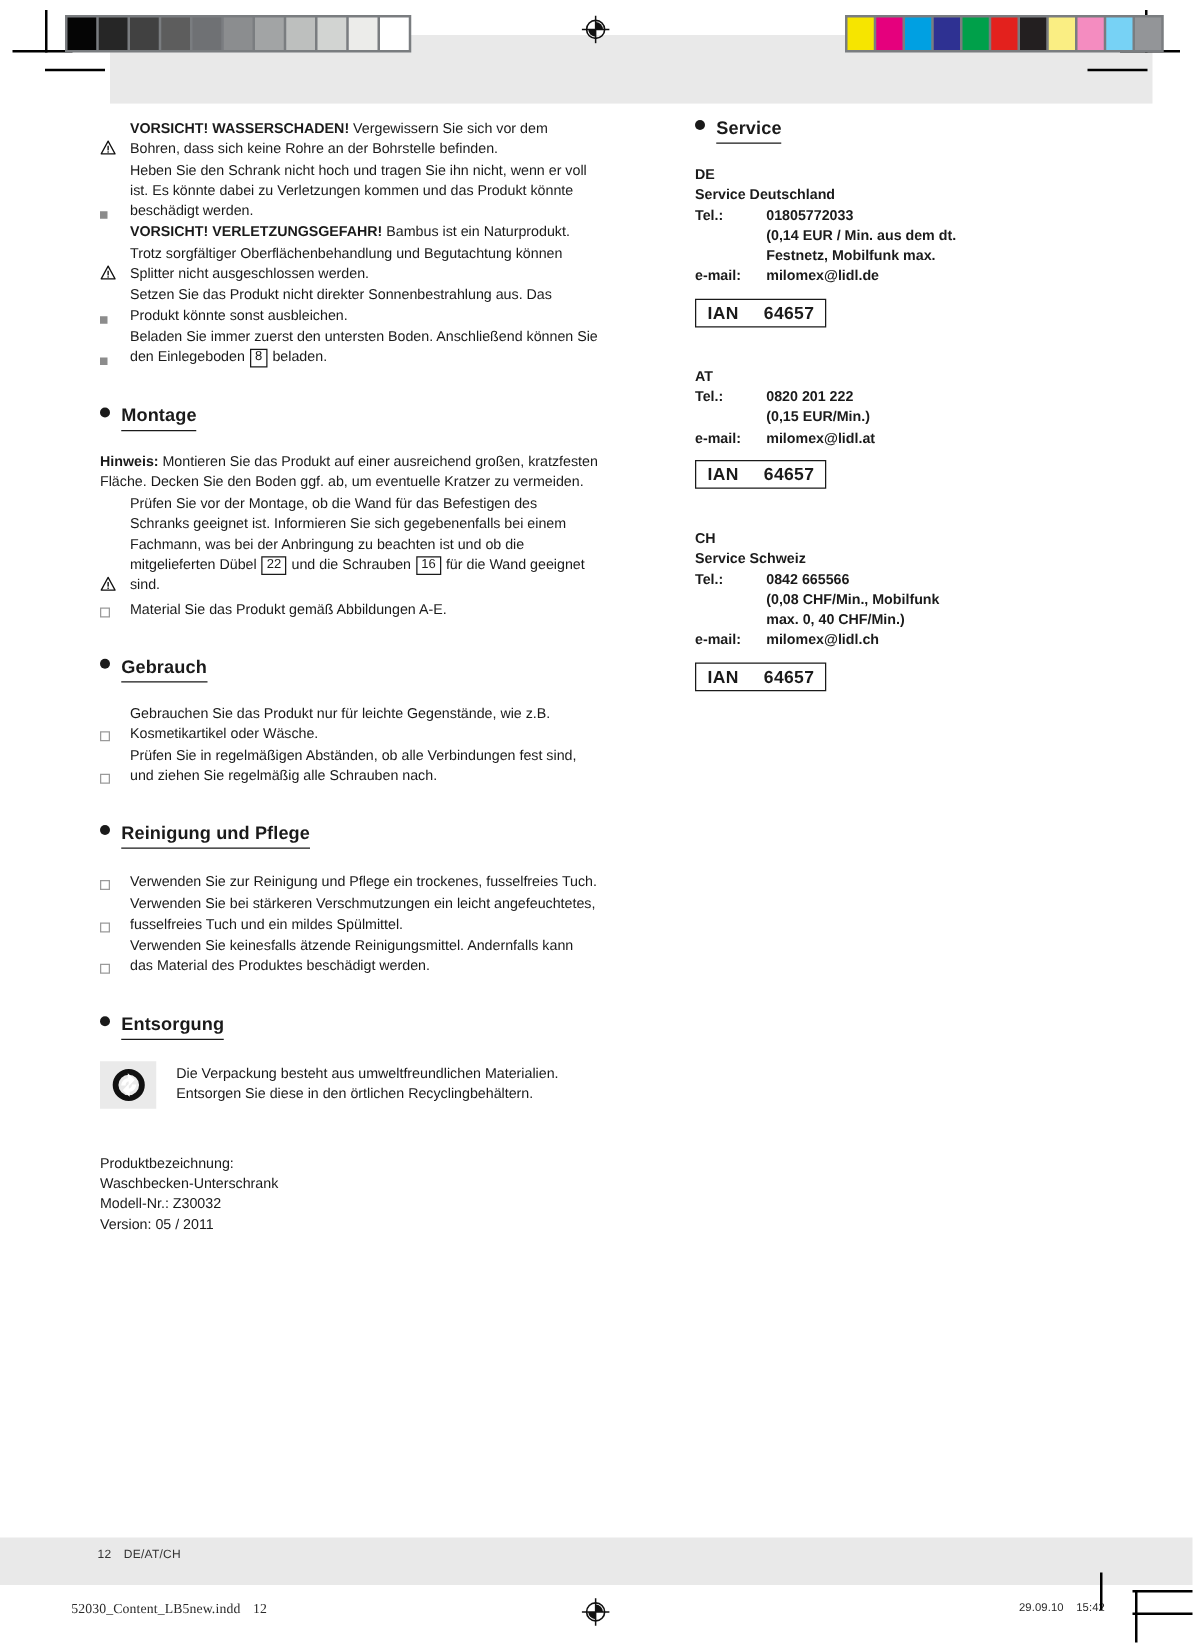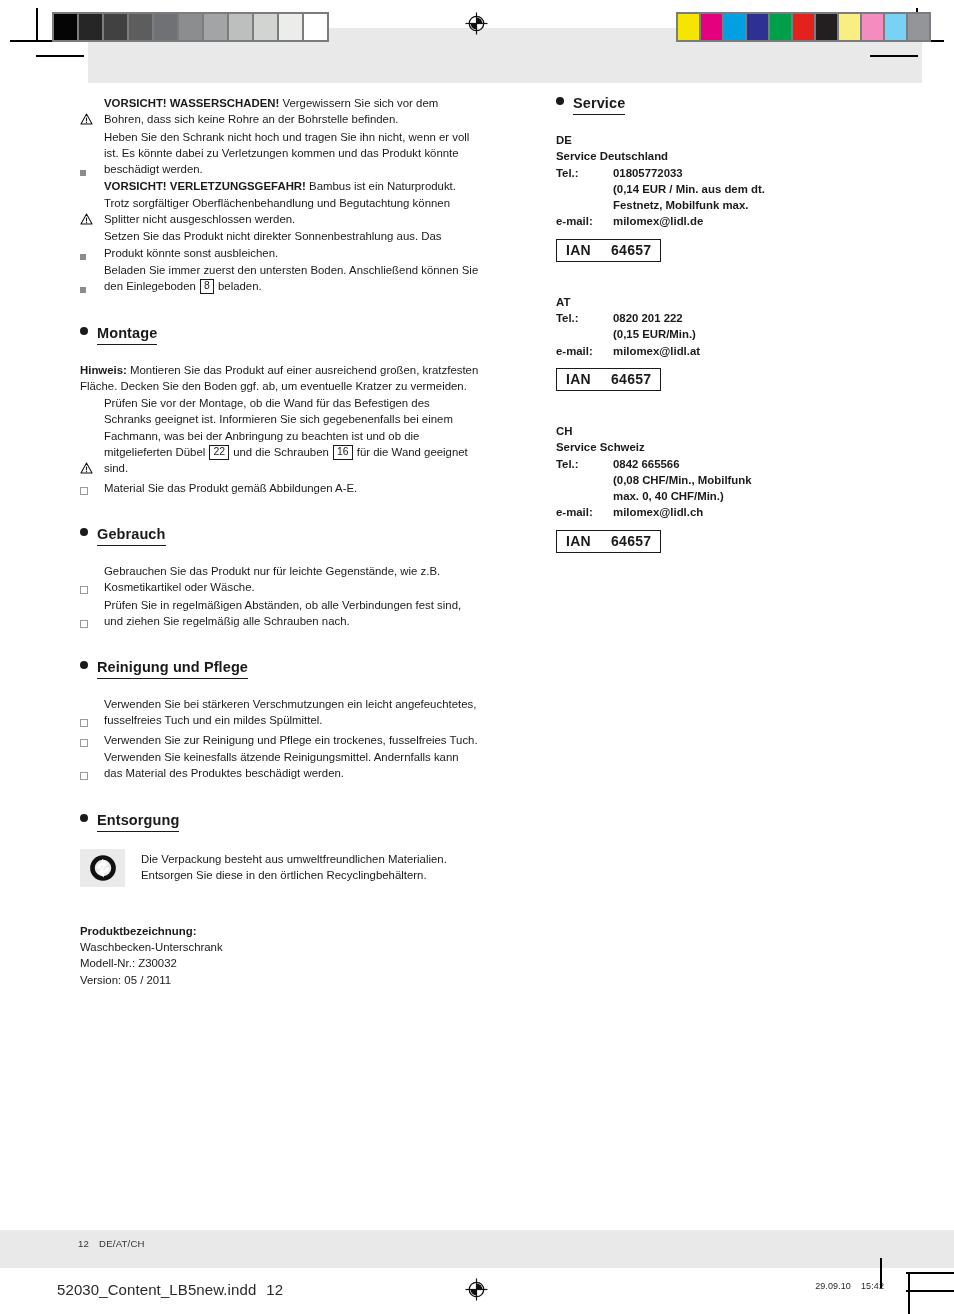--- a/index.html
+++ b/index.html
@@ -159,21 +159,21 @@
     flex: 0 0 auto;
     width: 45px; height: 38px;
     background: #eaeaea;
     display: flex;
     align-items: center;
     justify-content: center;
   }
   .recycle-text { font-size: 11.4px; line-height: 16.3px; padding-top: 2px; }
 
   .product-block { margin-top: 36px; font-size: 11.4px; line-height: 16.3px; }
-  .product-block .ttl { font-weight: bold; }
+  .product-block .ttl { font-weight: normal; }
 
   
   .svc-block { margin-bottom: 6px; }
   .svc-line {
     font-size: 11.4px;
     line-height: 16.3px;
     font-weight: bold;
     display: flex;
   }
   .svc-label { flex: 0 0 57px; }
@@ -201,23 +201,24 @@
     position: absolute;
     left: 78px; top: 1238px;
     font-size: 9.6px;
     color: #333;
     letter-spacing: .2px;
   }
   .folio .num { margin-right: 10px; }
   .imprint-left {
     position: absolute;
     left: 57px; top: 1281px;
-    font-size: 15px;
+    font-size: 11px;
     color: #2a2a2a;
     letter-spacing: .1px;
+    font-family: Liberation Serif, serif;
   }
   .imprint-left .pg { margin-left: 10px; }
   .imprint-right {
     position: absolute;
     right: 70px; top: 1281px;
     font-size: 9px;
     color: #2a2a2a;
     letter-spacing: .1px;
   }
   .imprint-right .tm { margin-left: 10px; }
@@ -368,25 +369,25 @@
       </ul>
 
     <div class="head-row">
       <span class="head-dot"></span>
       <h2 class="section">Reinigung und Pflege</h2>
     </div>
 
     <ul class="list" id="reinigung-list">
         <li>
           <span class="bullet"><span class="sq-hollow"></span></span>
+          <span class="li-text">Verwenden Sie zur Reinigung und Pflege ein trockenes, fusselfreies Tuch.</span>
+        </li>
+        <li>
+          <span class="bullet"><span class="sq-hollow"></span></span>
           <span class="li-text">Verwenden Sie bei stärkeren Verschmutzungen ein leicht angefeuchtetes, fusselfreies Tuch und ein mildes Spülmittel.</span>
-        </li>
-        <li>
-          <span class="bullet"><span class="sq-hollow"></span></span>
-          <span class="li-text">Verwenden Sie zur Reinigung und Pflege ein trockenes, fusselfreies Tuch.</span>
         </li>
         <li>
           <span class="bullet"><span class="sq-hollow"></span></span>
           <span class="li-text">Verwenden Sie keinesfalls ätzende Reinigungsmittel. Andernfalls kann das Material des Produktes beschädigt werden.</span>
         </li>
       </ul>
 
     <div class="head-row">
       <span class="head-dot"></span>
       <h2 class="section">Entsorgung</h2>

